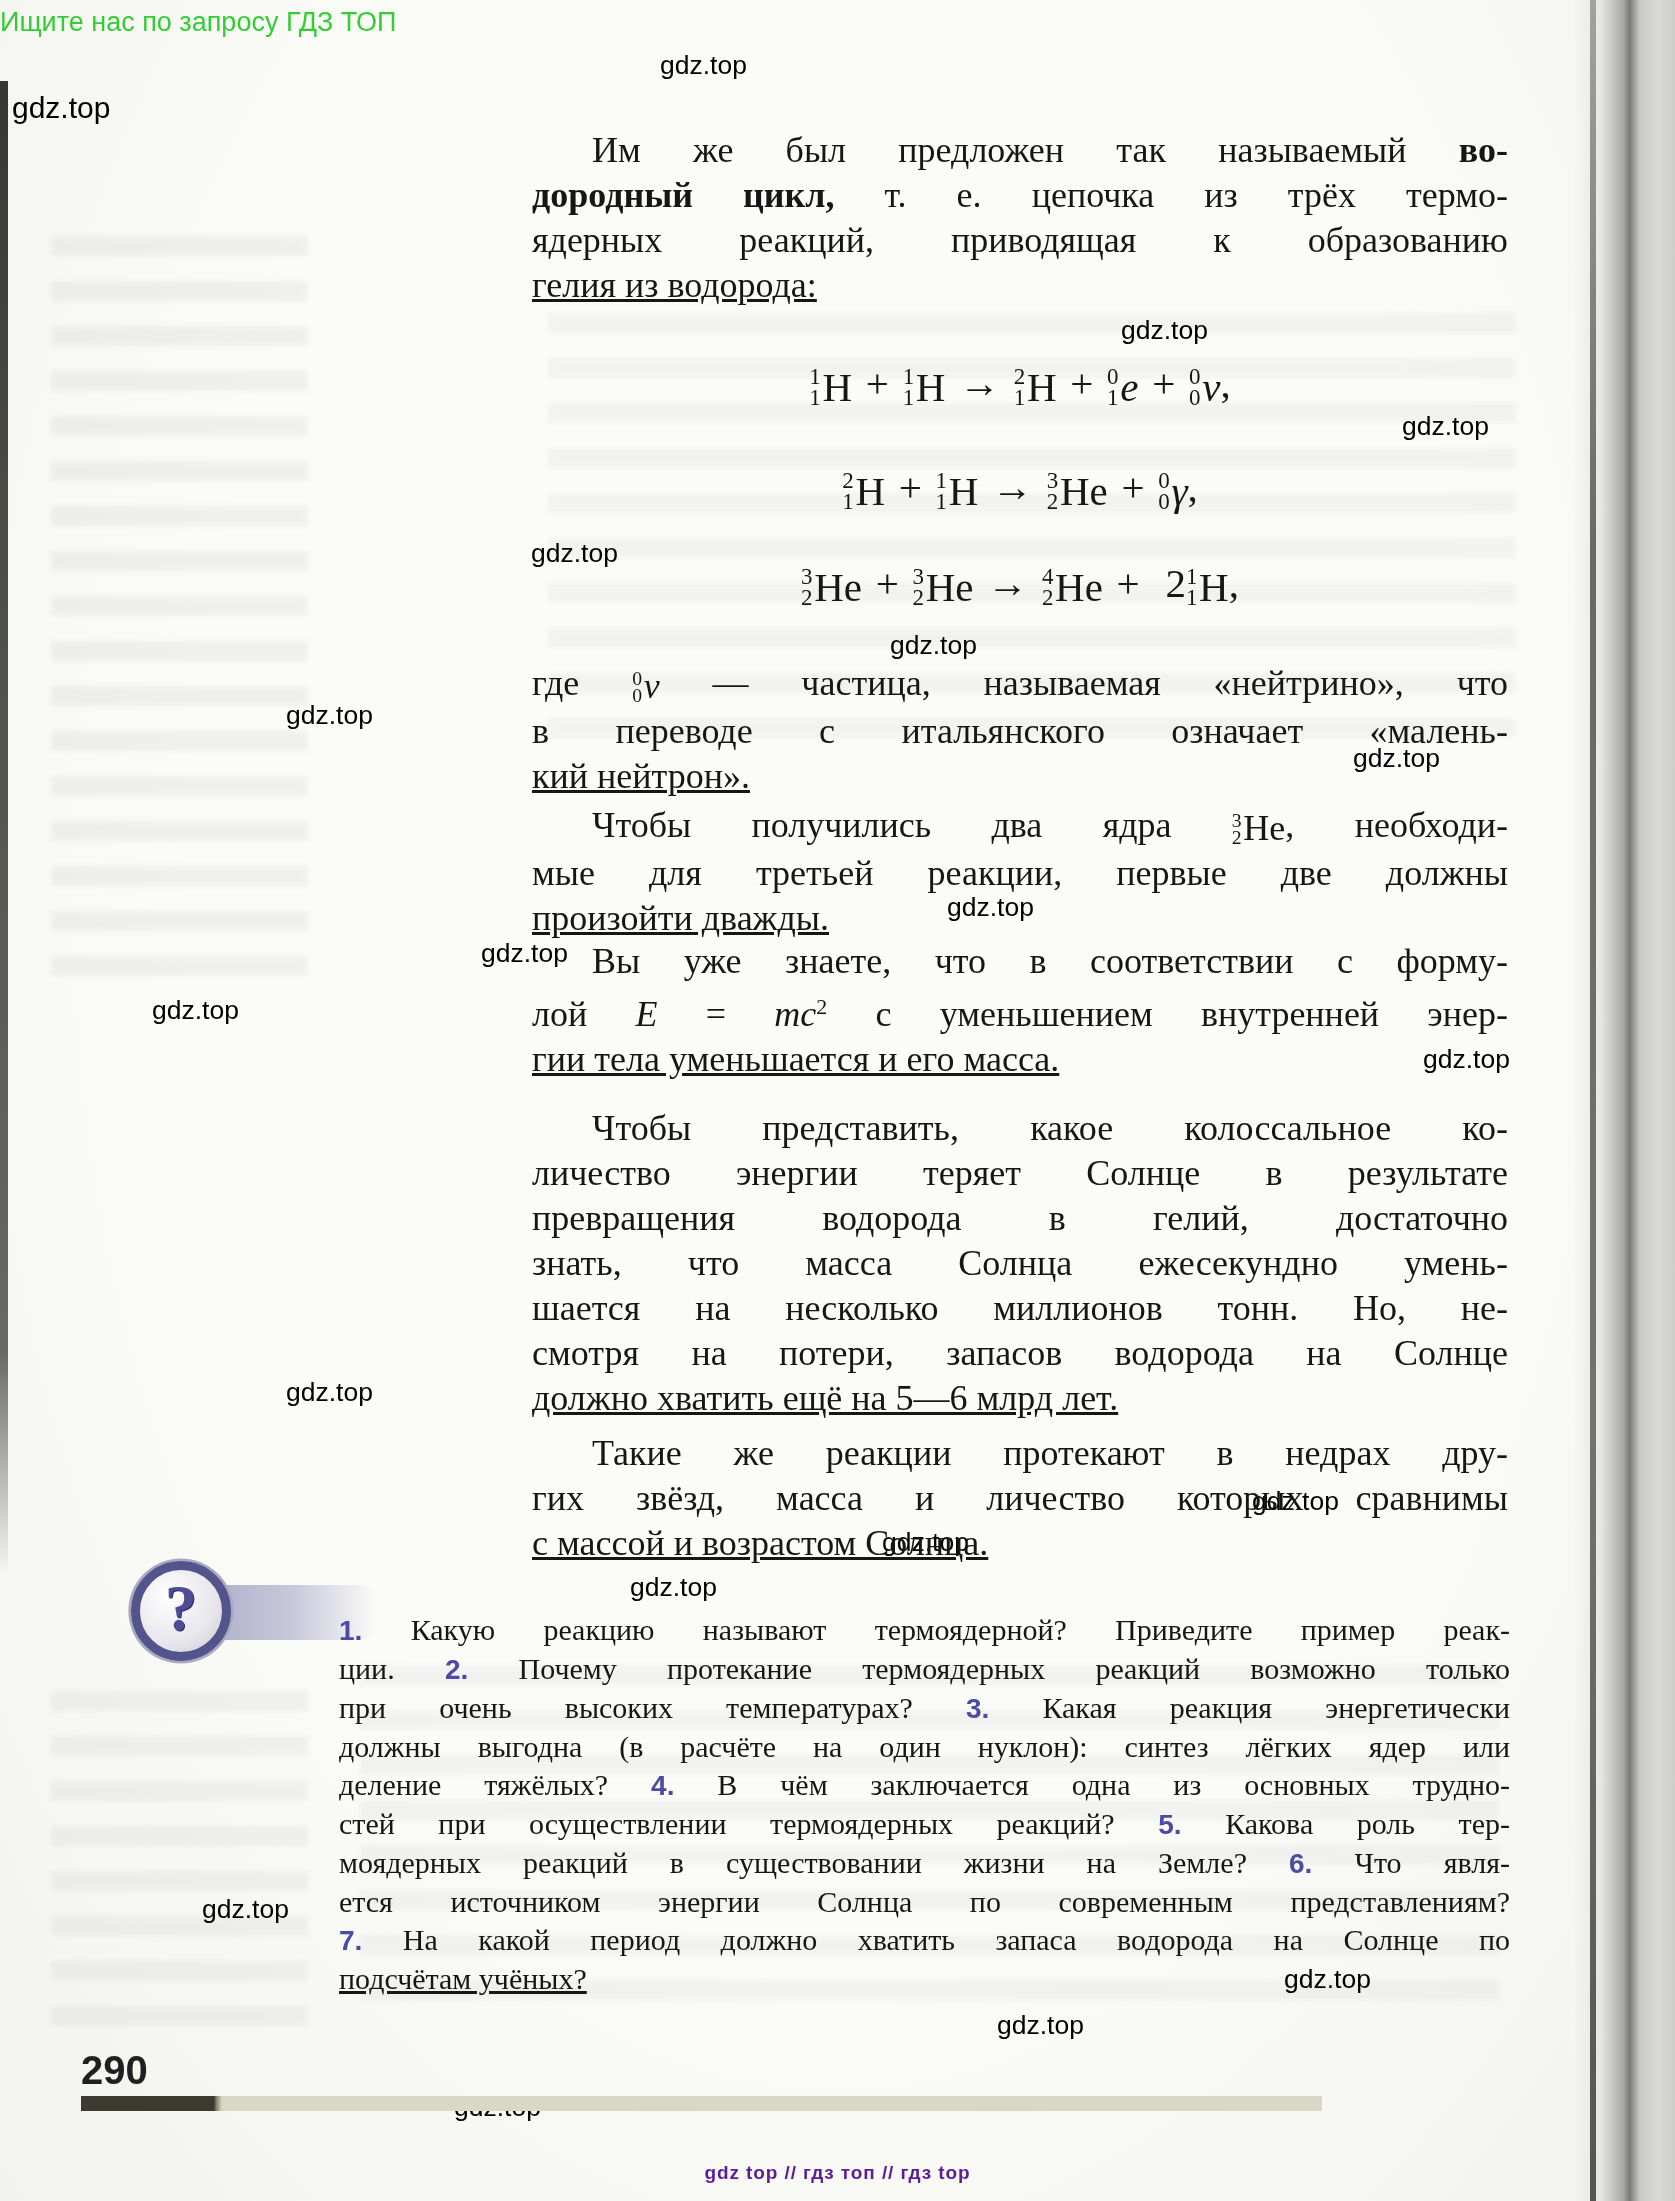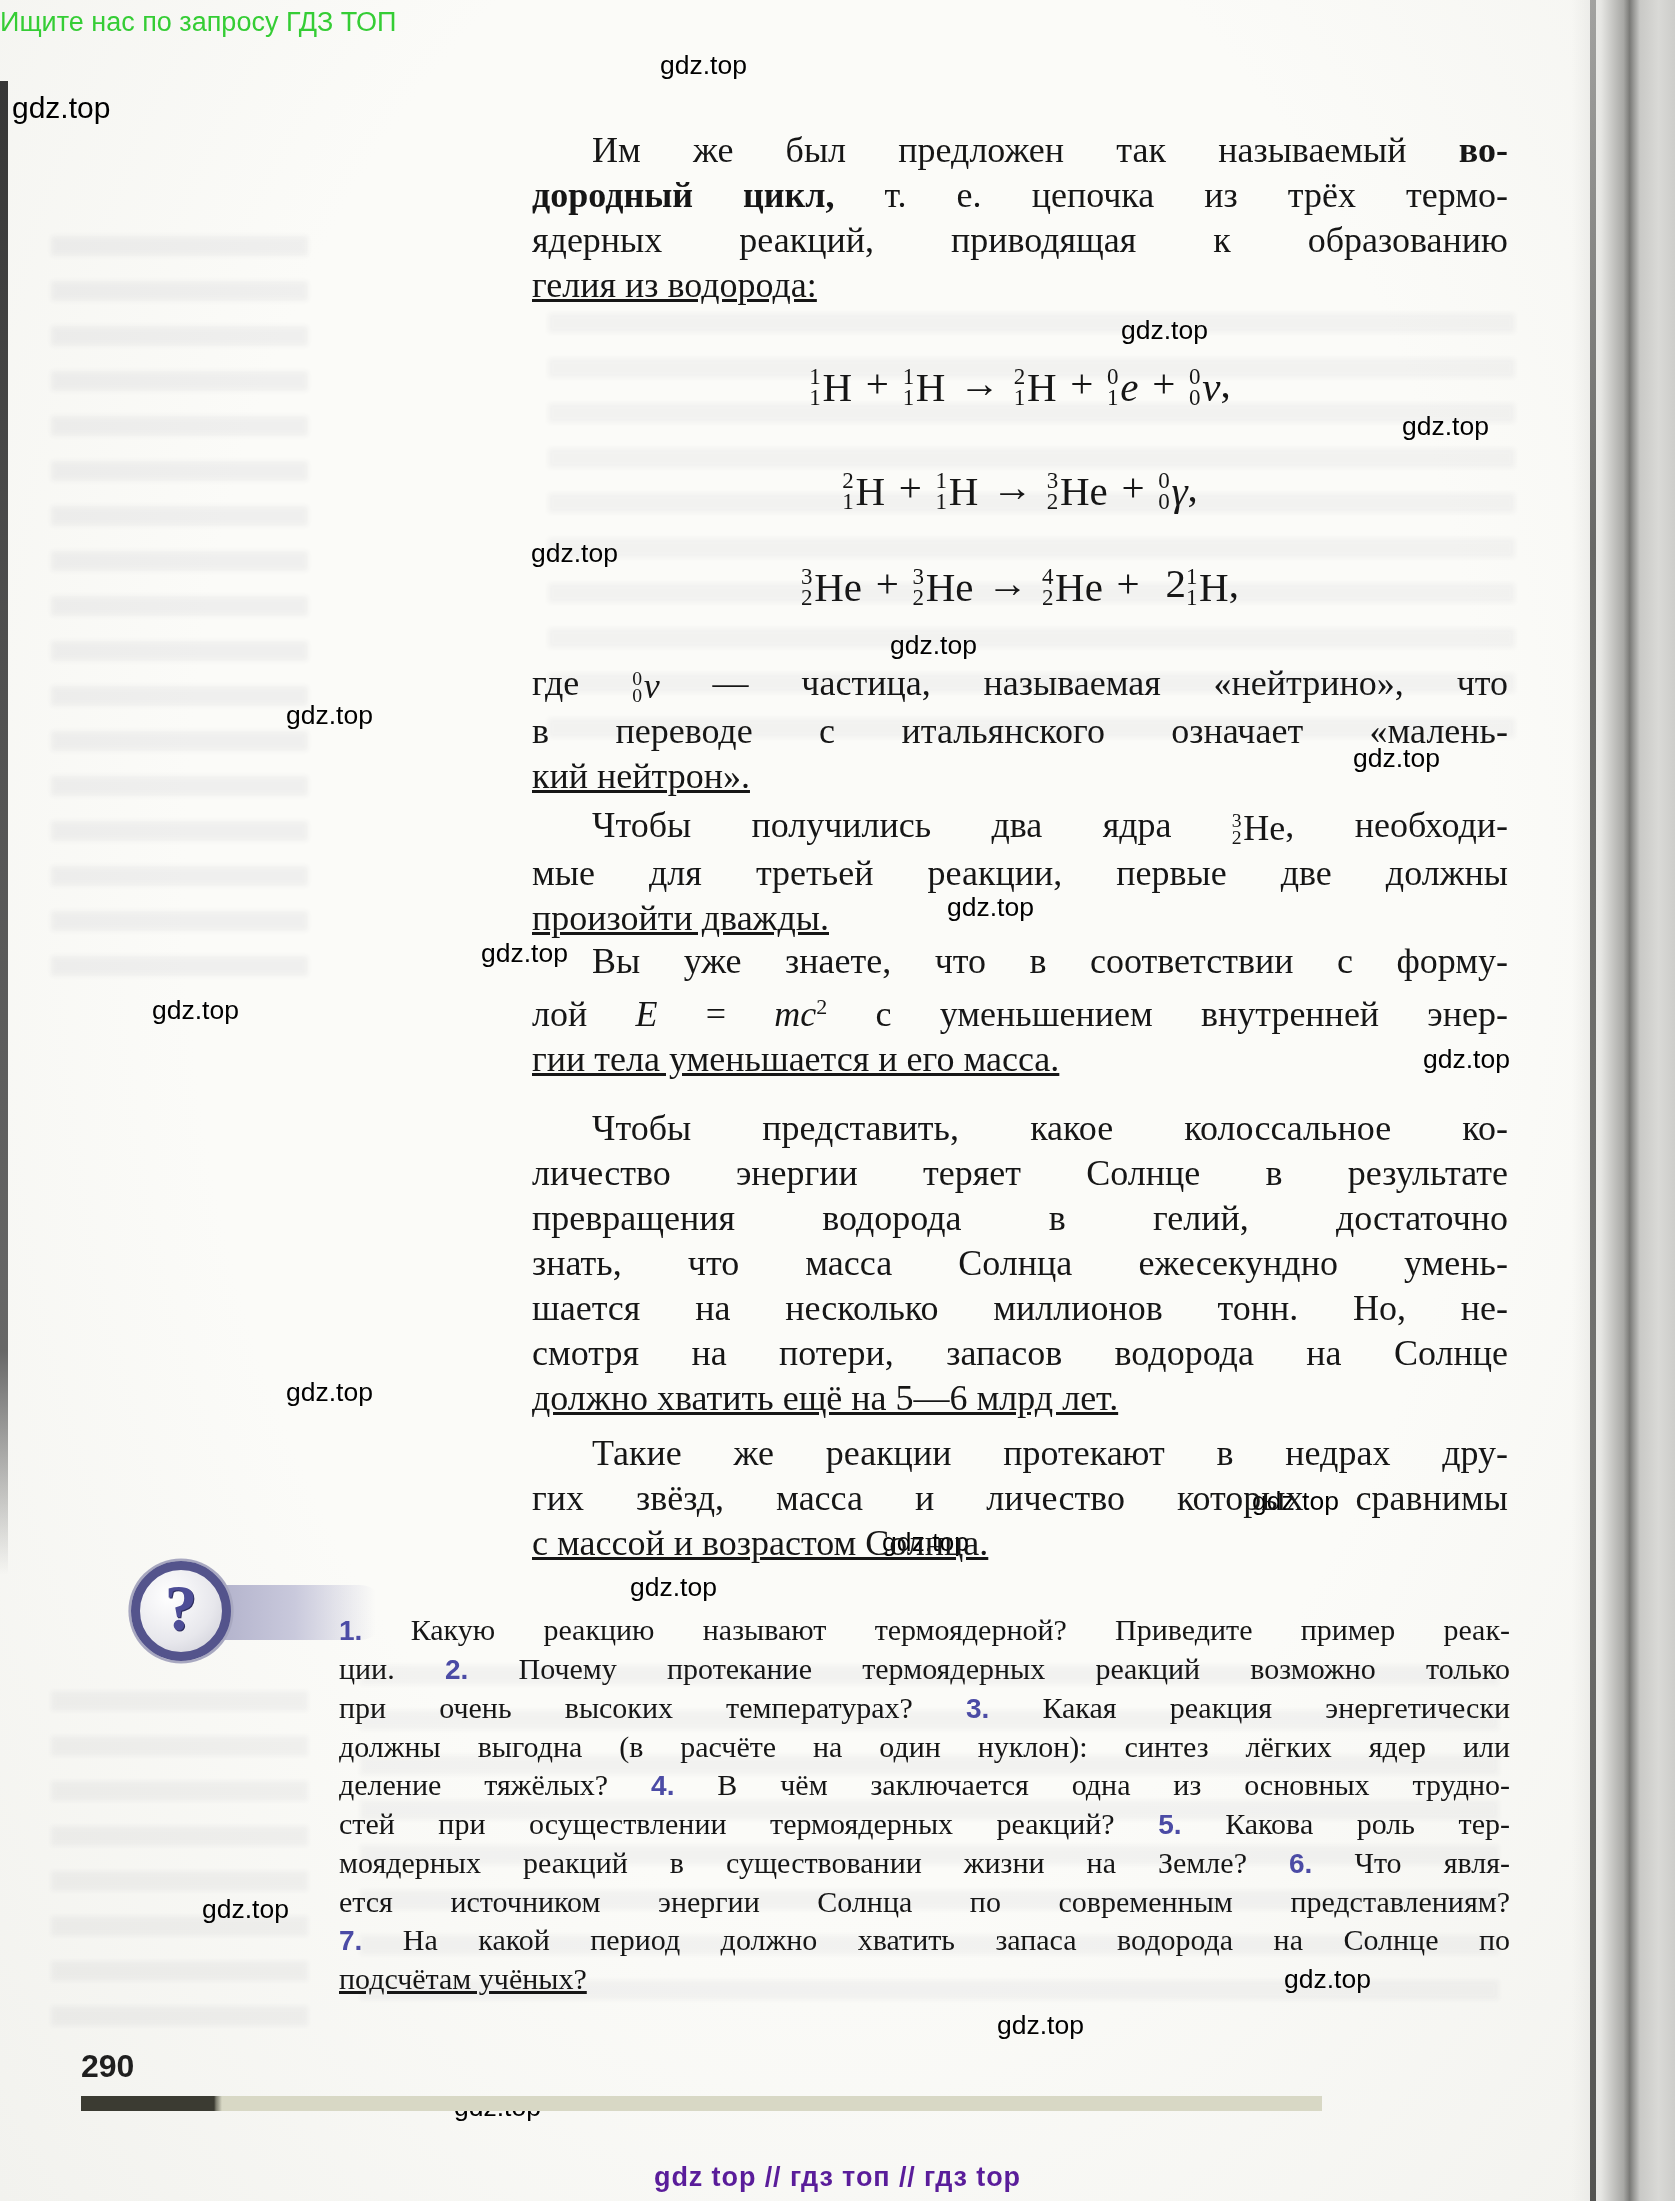--- a/index.html
+++ b/index.html
@@ -45,24 +45,24 @@
     background:radial-gradient(circle at 35% 32%, #ffffff, #e7e7ec 60%, #c9c9d3 100%);
     border:9.4px solid #54548c;box-shadow:0 0 0 2.6px #a8a8c0;
     display:flex;align-items:center;justify-content:center;}
   .q-mark{font-family:"Liberation Serif",serif;font-weight:bold;font-size:65px;color:#4d4d97;
     text-shadow:0.9px 0.9px 0 #2e2e5e;transform:translateY(-2.6px);}
   
   .wm{position:absolute;font-family:"Liberation Sans","DejaVu Sans",sans-serif;font-size:26.5px;color:#000000;white-space:nowrap;}
   .green-note{position:absolute;top:6.8px;left:0;width:100%;text-align:left;
     font-family:"Liberation Sans","DejaVu Sans",sans-serif;font-size:27px;color:#35cd35;}
   .purple-note{position:absolute;top:2162px;left:0;width:100%;text-align:center;
-    font-family:"Liberation Sans","DejaVu Sans",sans-serif;font-size:27px;font-weight:bold;color:#5a1d9a;letter-spacing:0.9px;}
+    font-family:"Liberation Sans","DejaVu Sans",sans-serif;font-size:19px;font-weight:bold;color:#5a1d9a;letter-spacing:0.9px;}
   
   .page-num{position:absolute;left:81px;top:2048px;font-family:"Liberation Sans","DejaVu Sans",sans-serif;
-    font-weight:bold;font-size:32px;color:#1f1f1f;}
+    font-weight:bold;font-size:40px;color:#1f1f1f;}
   .foot-bar{position:absolute;left:81px;top:2096px;width:1241px;height:14.6px;
     background:linear-gradient(90deg,#3b3b32 0px,#3b3b32 133px,#7b7b6d 135px,#d8d8c5 141px,#d8d8c5 100%);}
 </style>
 </head>
 <body>
 
 <div class="edge-right"></div>
 <div class="edge-right-line"></div>
 <div class="edge-left"></div>
 <div class="bleed" style="left:51px;top:223px;width:257px;height:753px;"></div>

